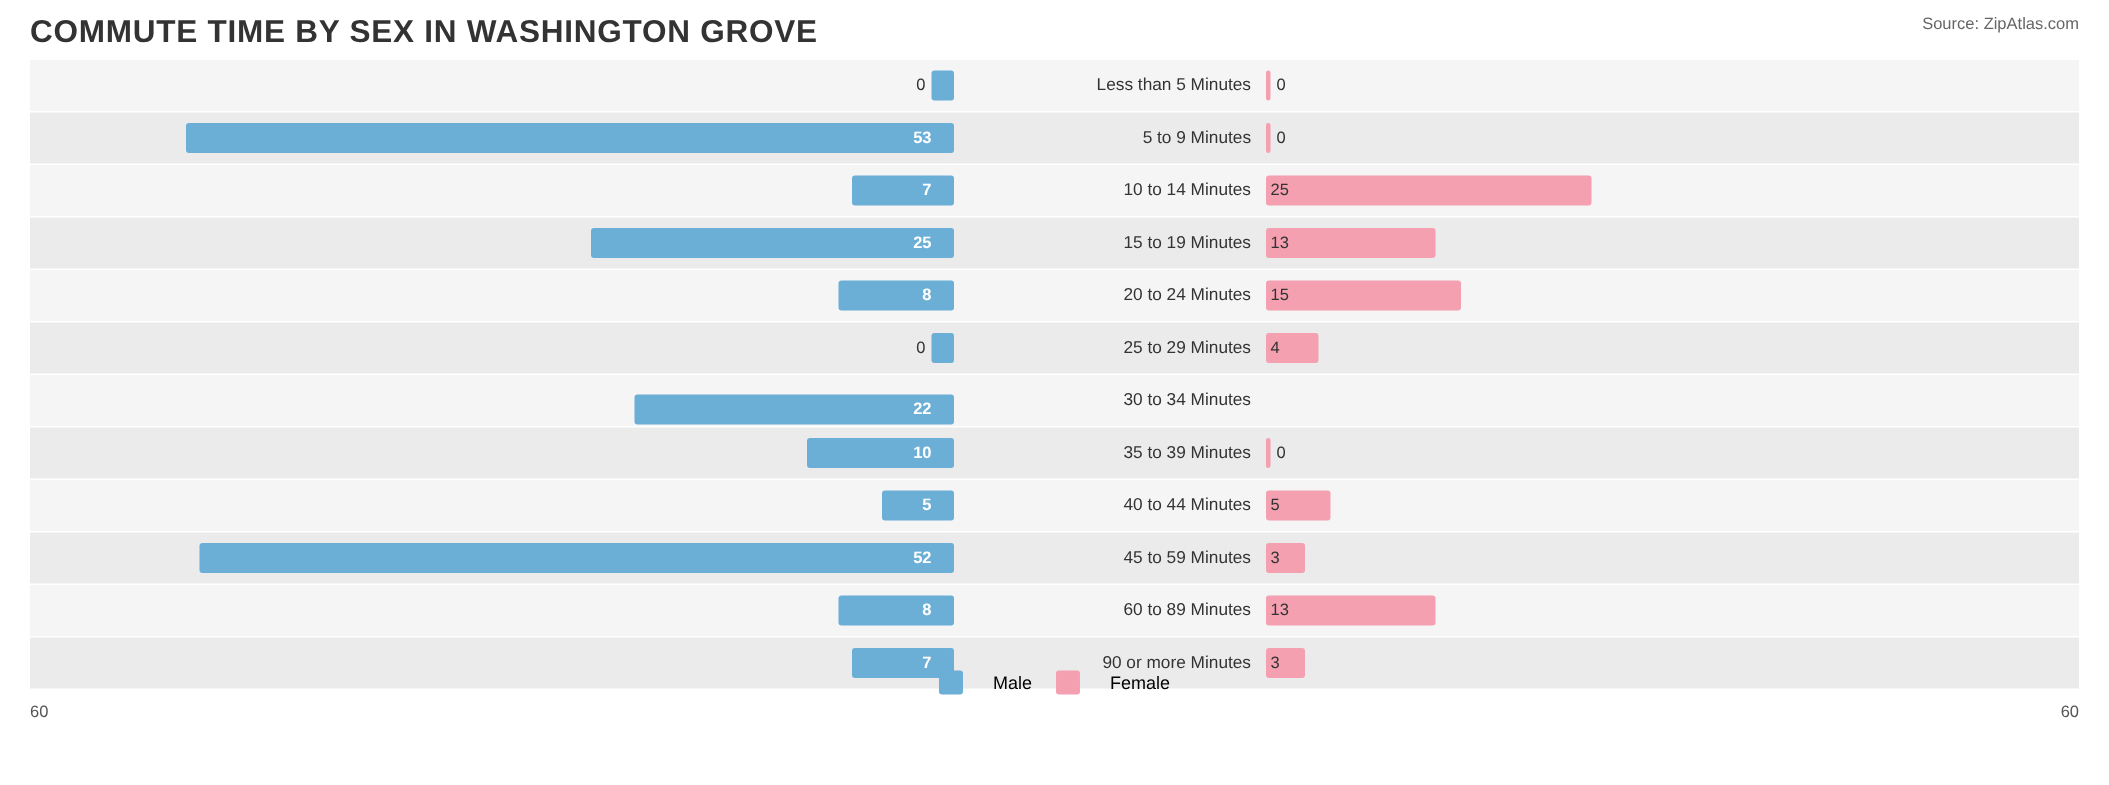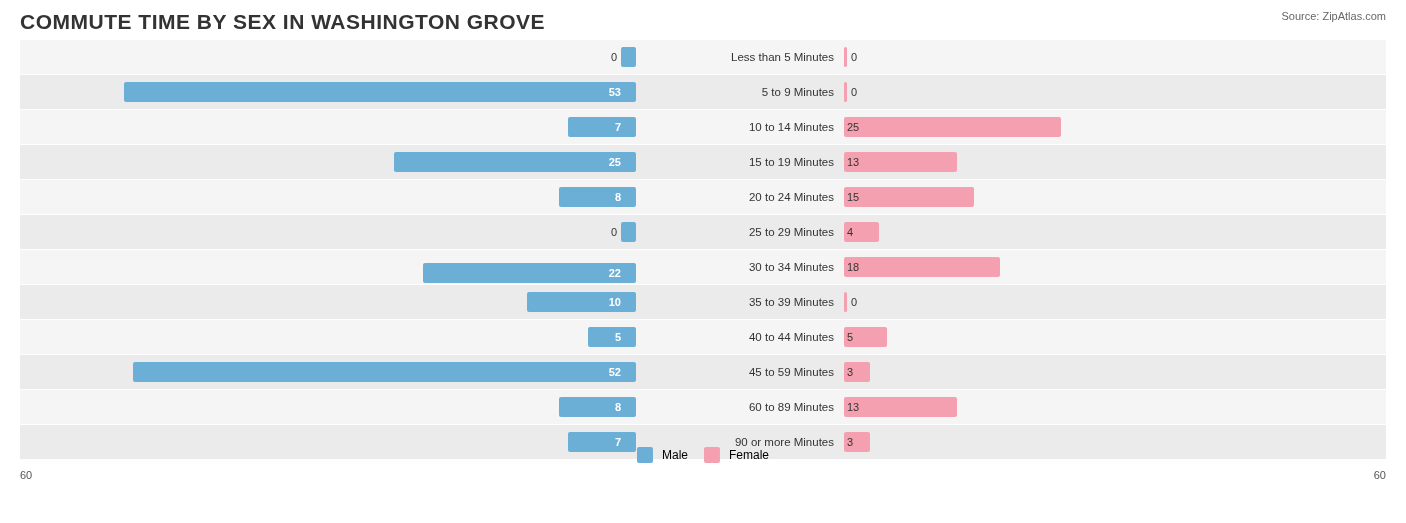--- a/index.html
+++ b/index.html
@@ -122,21 +122,21 @@
       left: 50%;
       transform: translateX(-50%);
       display: flex;
       align-items: center;
       gap: 16px;
       font-size: 12px;
     }
     .legend-item {
       display: flex;
       align-items: center;
-      gap: 9px;
+      gap: 20px;
     }
     .legend-swatch {
       width: 16px;
       height: 16px;
       border-radius: 2px;
     }
     .axis-label-left {
       position: absolute;
       bottom: -18px;
       left: 0;
@@ -234,29 +234,24 @@
         </div>
       </div>
       </div>
       <div class="row">
       <div class="left-section">
         <div class="bar-male" style="width:212.66666666666666px;margin-top:12px;">
           <span class="bar-male-inner-value">22</span>
         </div>
       </div>
         <div class="label-center">30 to 34 Minutes</div>
-      <div class="right-section">
-        <div class="bar-female" style="width:156px;">
-          <span class="bar-value">18</span>
-        </div>
-      </div>
-      </div>
-      <div class="row">
-      <div class="left-section">
-        <div class="bar-male" style="width:109px;">
+      </div>
+      <div class="row">
+      <div class="left-section">
+        <div class="bar-male" style="width:98px;">
           <span class="bar-male-inner-value">10</span>
         </div>
       </div>
         <div class="label-center">35 to 39 Minutes</div>
       <div class="right-section">
         <div class="bar-female" style="width:0px;"></div>
         <span class="bar-value-outside-right">0</span>
       </div>
       </div>
       <div class="row">

